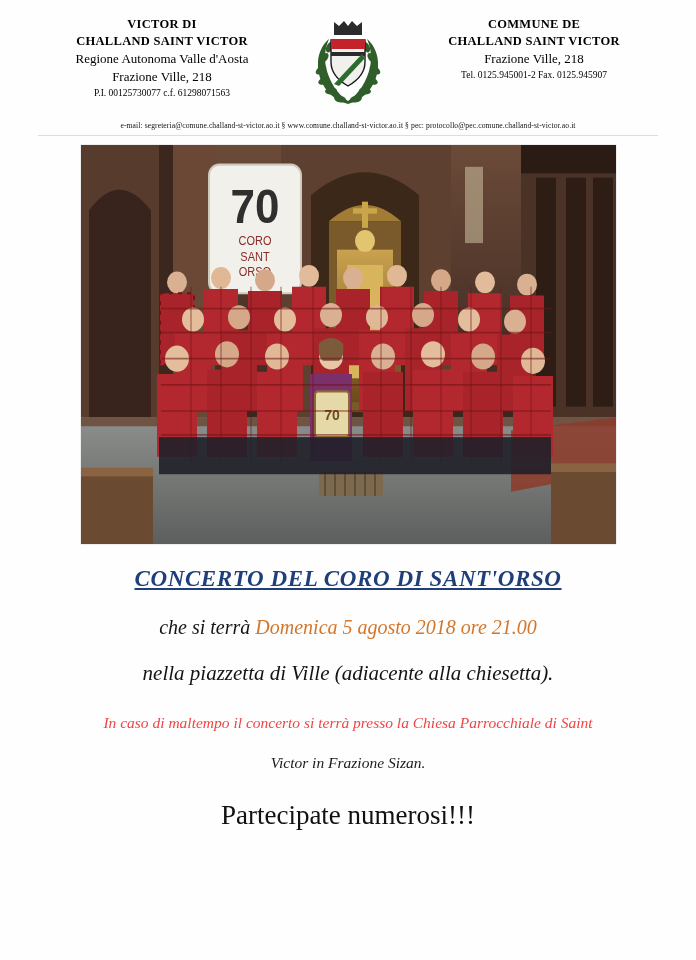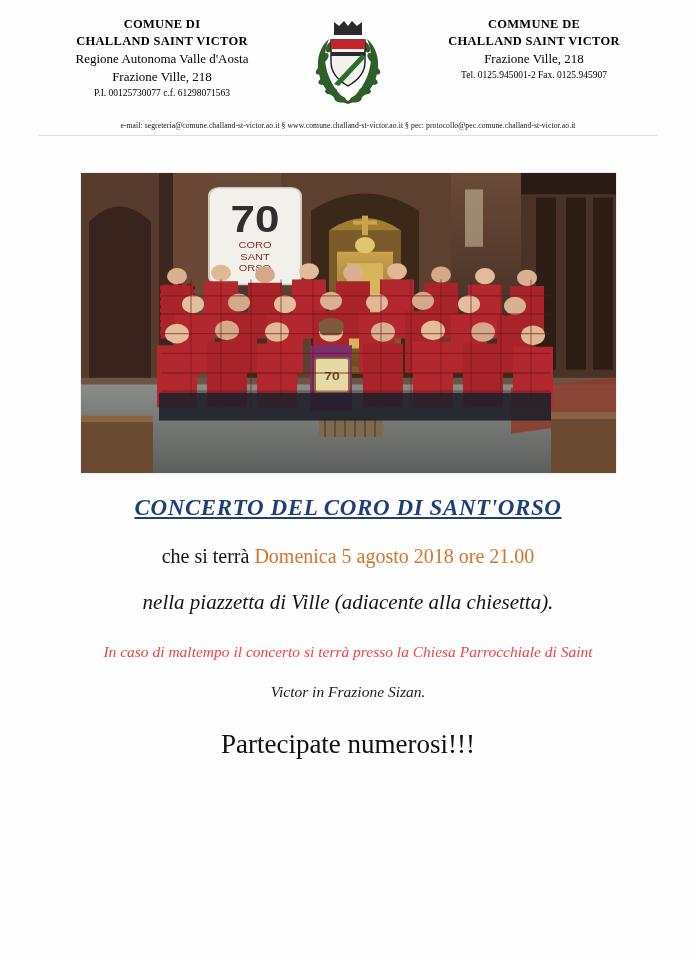--- a/index.html
+++ b/index.html
@@ -66,23 +66,23 @@
   }
   .rule {
     width: 620px;
     margin: 5px auto 0 auto;
     border-bottom: 1px solid #dddddd;
     height: 0;
   }
 
   
   .photo-wrap {
-    margin: 37px auto 0 auto;
+    margin: 9px auto 0 auto;
     width: 535px;
-    height: 300px;
+    height: 399px;
     position: relative;
     overflow: hidden;
     background: #2b1d16;
     box-shadow: 0 0 1px rgba(0,0,0,.4);
   }
   .photo-svg { display:block; width:100%; height:100%; }
 
   
   .body-text {
     margin: 14px auto 0 auto;
@@ -100,20 +100,21 @@
     margin-top: 22px;
     font-style: italic;
     font-weight: bold;
     font-size: 23px;
     color: #1f3f7a;
     text-decoration: underline;
     letter-spacing: 0.6px;
   }
   .line-when {
     margin-top: 24px;
+    font-style: italic;
     font-size: 20px;
     color: #141414;
   }
   .line-when .date {
     color: #d4762a;
   }
   .line-place {
     margin-top: 22px;
     font-style: italic;
     font-size: 21px;
@@ -140,21 +141,21 @@
 </style>
 </head>
 <body>
 
 <div class="page">
 
   <div class="letterhead">
 
     <div class="lh-col">
       <div class="lh-title">
-        <span>COMUNE DI</span>
+        <span>VICTOR DI</span>
         <span class="l2">CHALLAND SAINT VICTOR</span>
       </div>
       <div class="lh-sub">Regione Autonoma Valle d'Aosta</div>
       <div class="lh-sub">Frazione Ville, 218</div>
       <div class="lh-small">P.I. 00125730077    c.f. 61298071563</div>
     </div>
 
     <div class="crest-wrap">
       <svg class="crest" width="86" height="92" viewBox="0 0 86 92">
 

